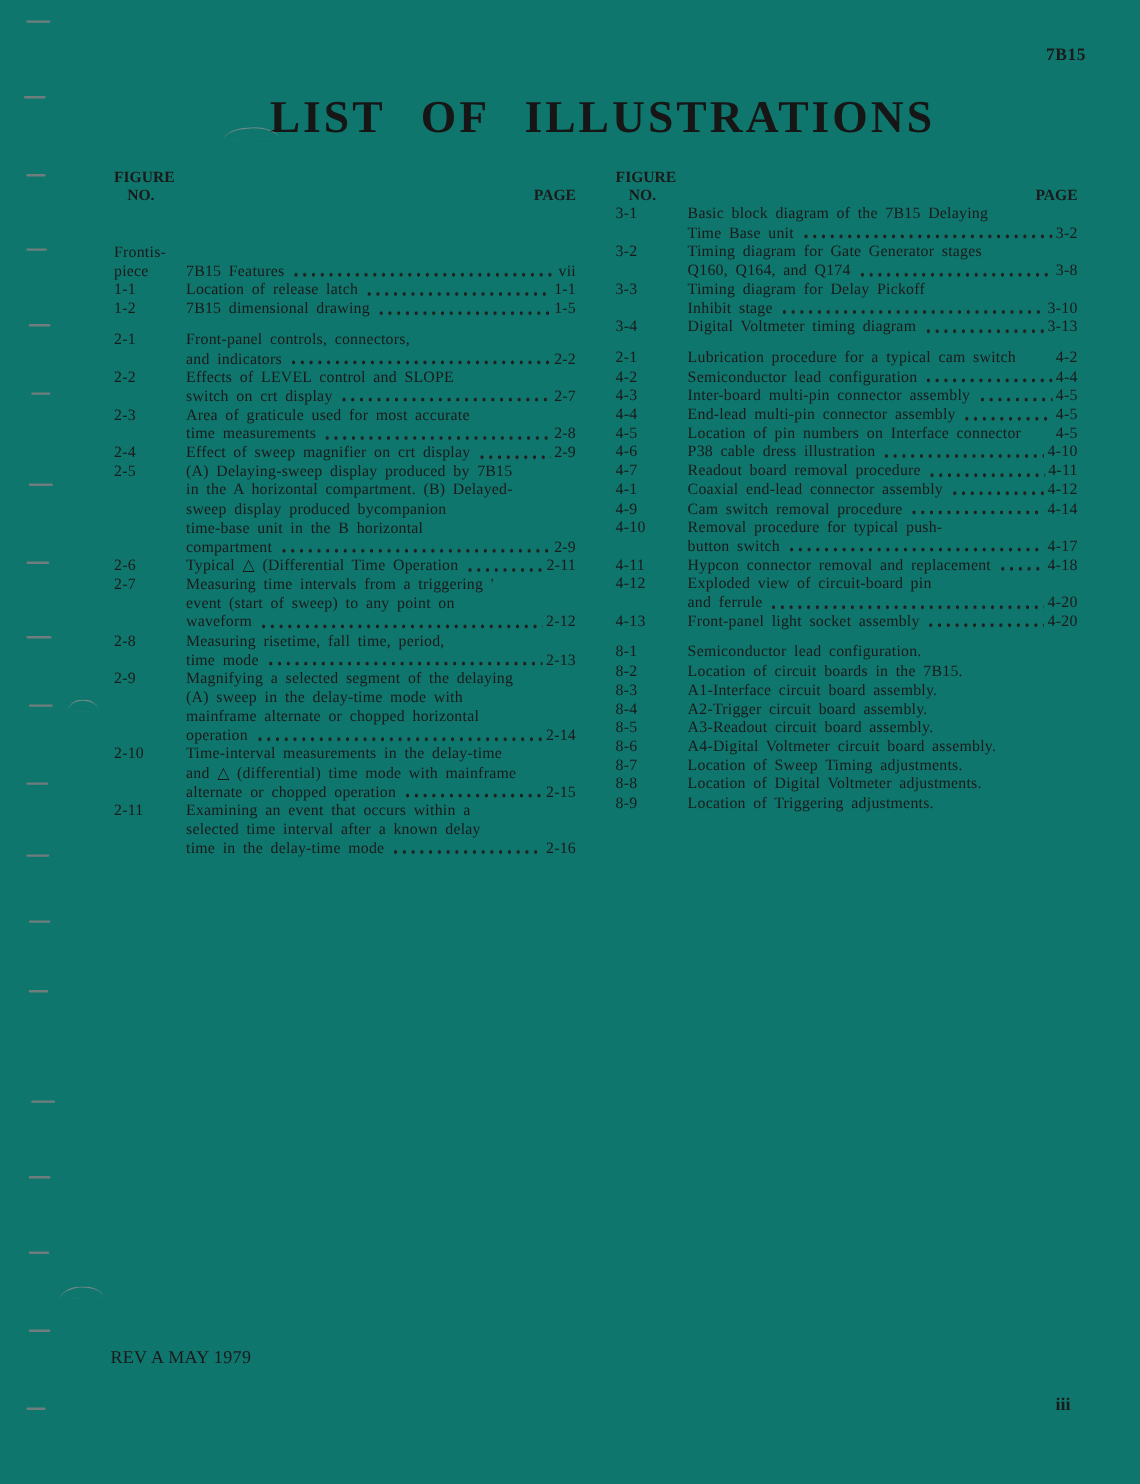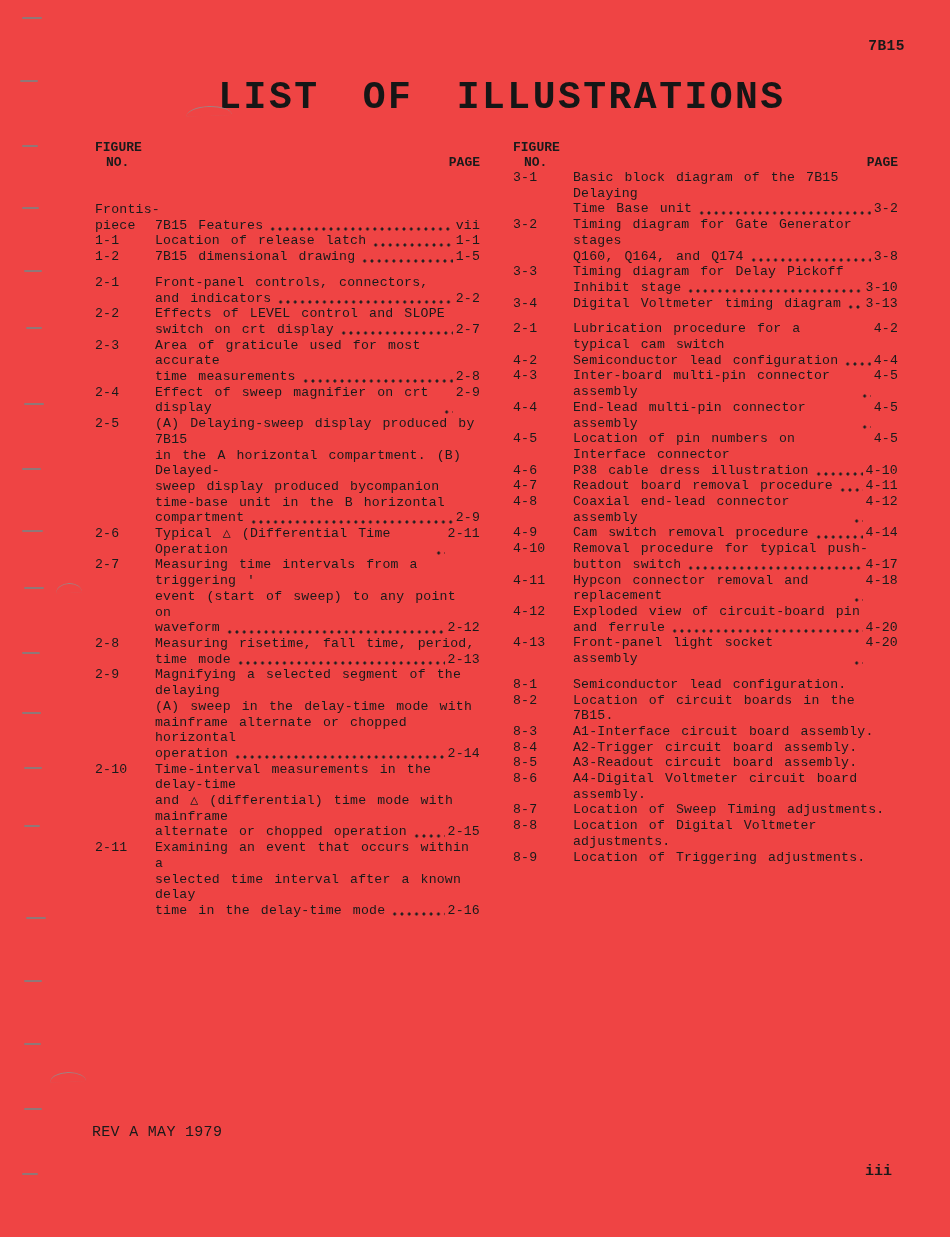--- a/index.html
+++ b/index.html
@@ -1,19 +1,19 @@
 <!DOCTYPE html>
 <html><head>
 <meta charset="utf-8">
 <style>
   html,body { margin:0; padding:0; background:#e8e8e8; }
   .page {
     position:relative; width:950px; height:1237px; margin:0 auto;
-    background:#ef4444; color:#1a1a1a; overflow:hidden;
-    font-family:Liberation Mono, monospace;
+    background:#0f766e; color:#1a1a1a; overflow:hidden;
+    font-family:Liberation Serif, serif;
   }
   .doc-ref {
     position:absolute; top:38px; right:45px;
     font-size:14.5px; font-weight:bold; letter-spacing:0.5px;
   }
   .title {
     position:absolute; top:76px; left:0; right:0; margin:0;
     text-align:center; transform:translateX(27px);
     font-size:38px; font-weight:bold; letter-spacing:2.5px; word-spacing:18px;
     color:#161616;
@@ -390,21 +390,21 @@
           <div class="fig">4-7</div>
           <div class="entry-body">
             <div class="line">
               <span class="txt">Readout board removal procedure</span>
               <span class="dots"></span>
               <span class="pg">4-11</span>
             </div>
           </div>
         </div>
         <div class="entry">
-          <div class="fig">4-8</div>
+          <div class="fig">4-1</div>
           <div class="entry-body">
             <div class="line">
               <span class="txt">Coaxial end-lead connector assembly</span>
               <span class="dots"></span>
               <span class="pg">4-12</span>
             </div>
           </div>
         </div>
         <div class="entry">
           <div class="fig">4-9</div>

